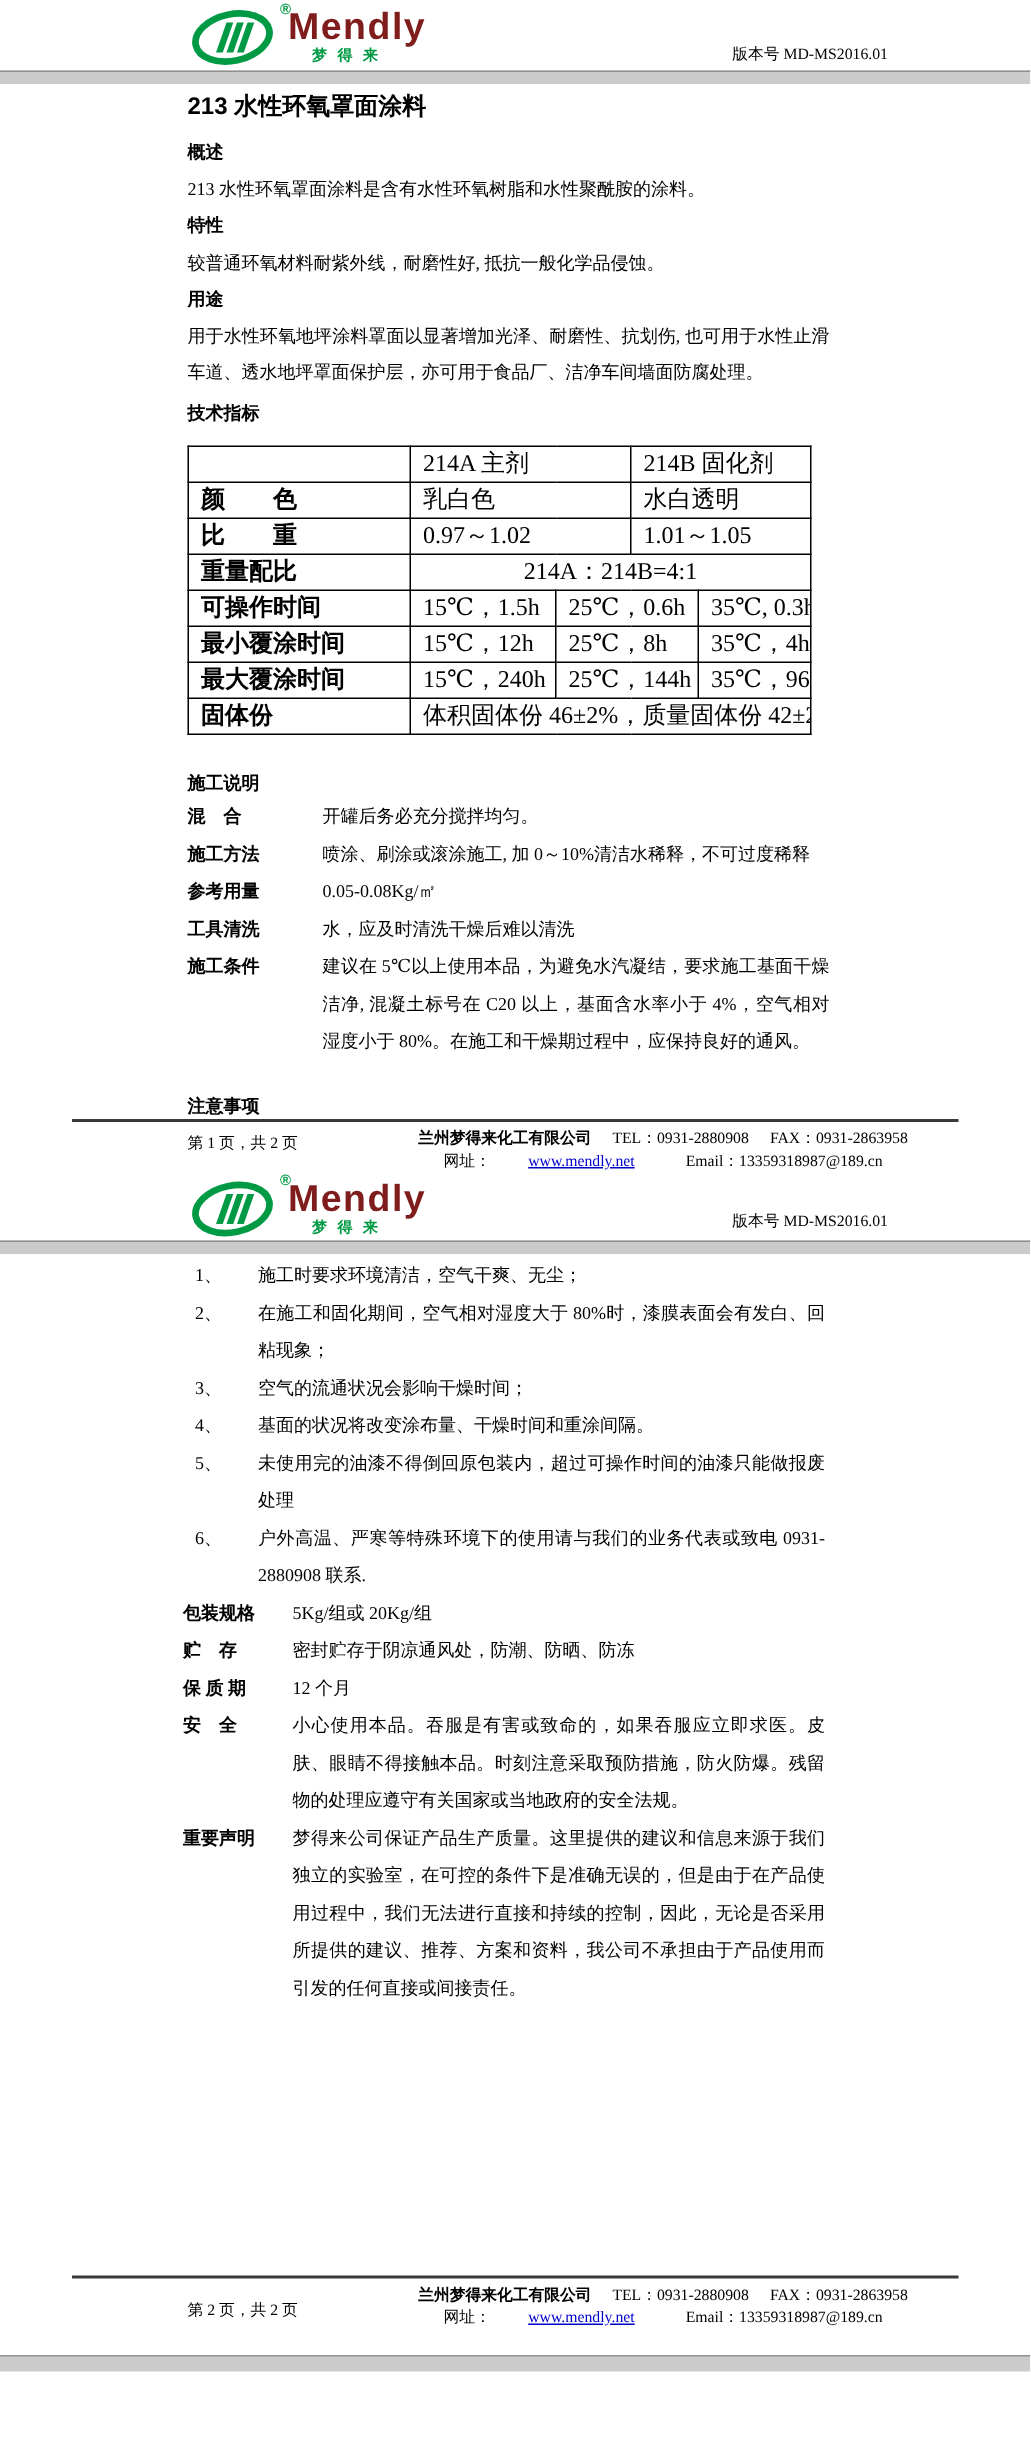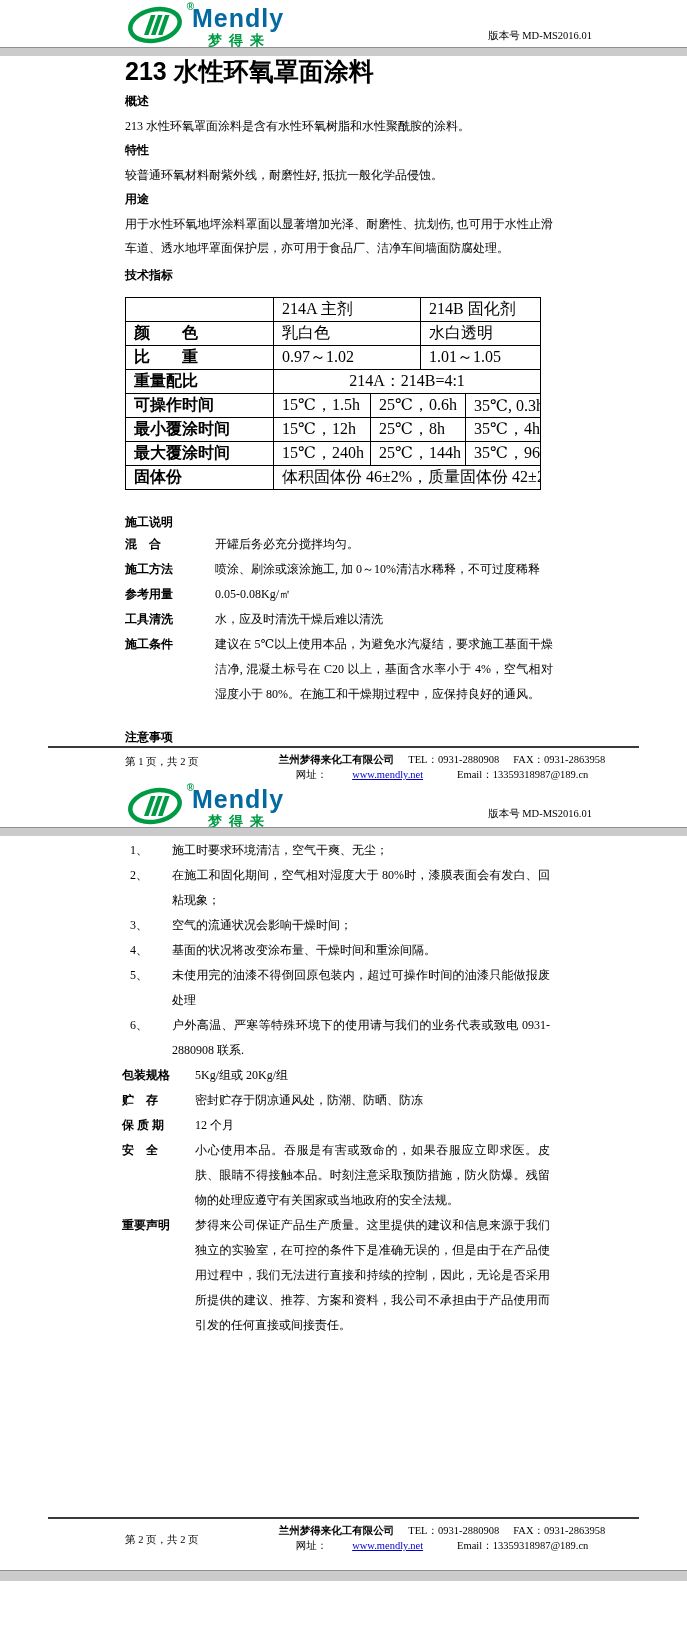--- a/index.html
+++ b/index.html
@@ -12,34 +12,34 @@
   }
 
   
   .brand { position:absolute; left:127px; display:flex; align-items:flex-start; gap:7px; }
   .brand-1 { top:4px; } .brand-2 { top:785px; }
   .brand-mark { position:relative; width:58px; height:42px; flex:none; }
   .reg { position:absolute; top:-3px; right:-9px; color:#009A44; font-size:10px; font-weight:bold;
          font-family:"Liberation Sans","DejaVu Sans",sans-serif; }
   .brand-text { display:flex; flex-direction:column; line-height:1; padding-top:2px; }
   .brand-en { font-family:"Liberation Sans","DejaVu Sans",sans-serif; font-weight:bold;
-              color:#0369a1; font-size:25px; letter-spacing:1px; }
+              color:#7f1d1d; font-size:25px; letter-spacing:1px; }
   .brand-cn { font-family:"Liberation Sans","DejaVu Sans",sans-serif; font-weight:bold;
-              color:#009A44; font-size:14px; letter-spacing:7px; margin-top:2px; padding-left:16px; }
+              color:#009A44; font-size:10px; letter-spacing:7px; margin-top:2px; padding-left:16px; }
 
   .version { position:absolute; right:95px; font-size:10.5px; white-space:nowrap; }
   .v1 { top:29px; } .v2 { top:807px; }
 
   .band { position:absolute; left:0; width:687px; height:9px; background:#cbcbcb; border-top:1px solid #8f8f8f; }
   .band1 { top:47px; } .band2 { top:827px; } .band3 { top:1570px; height:11px; }
 
   
   .content1 { position:absolute; left:125px; top:58px; width:428px; font-size:12px; }
   .title { font-family:"Liberation Sans","DejaVu Sans",sans-serif;
-           font-size:25px; font-weight:bold; line-height:27px; margin-bottom:4px; }
+           font-size:16px; font-weight:bold; line-height:27px; margin-bottom:4px; }
   .sec { display:flex; line-height:24.5px;flex-direction:column; }
   .sec .lbl { width:36px; flex:none; font-weight:bold; }
   .sec .txt { flex:1; text-align:justify; }
   .h2 { font-weight:bold; line-height:20px; }
   .h2-tech { margin-top:4px; }
   .h2-cons { margin-top:22px; }
   .h2-note { margin-top:20px; }
 
   table.spec { border-collapse:collapse; margin-top:12px; width:415px; font-size:16px; table-layout:fixed; }
   .spec td { border:1px solid #000; height:24px; padding:0 3px 0 8px; overflow:hidden; white-space:nowrap; }

